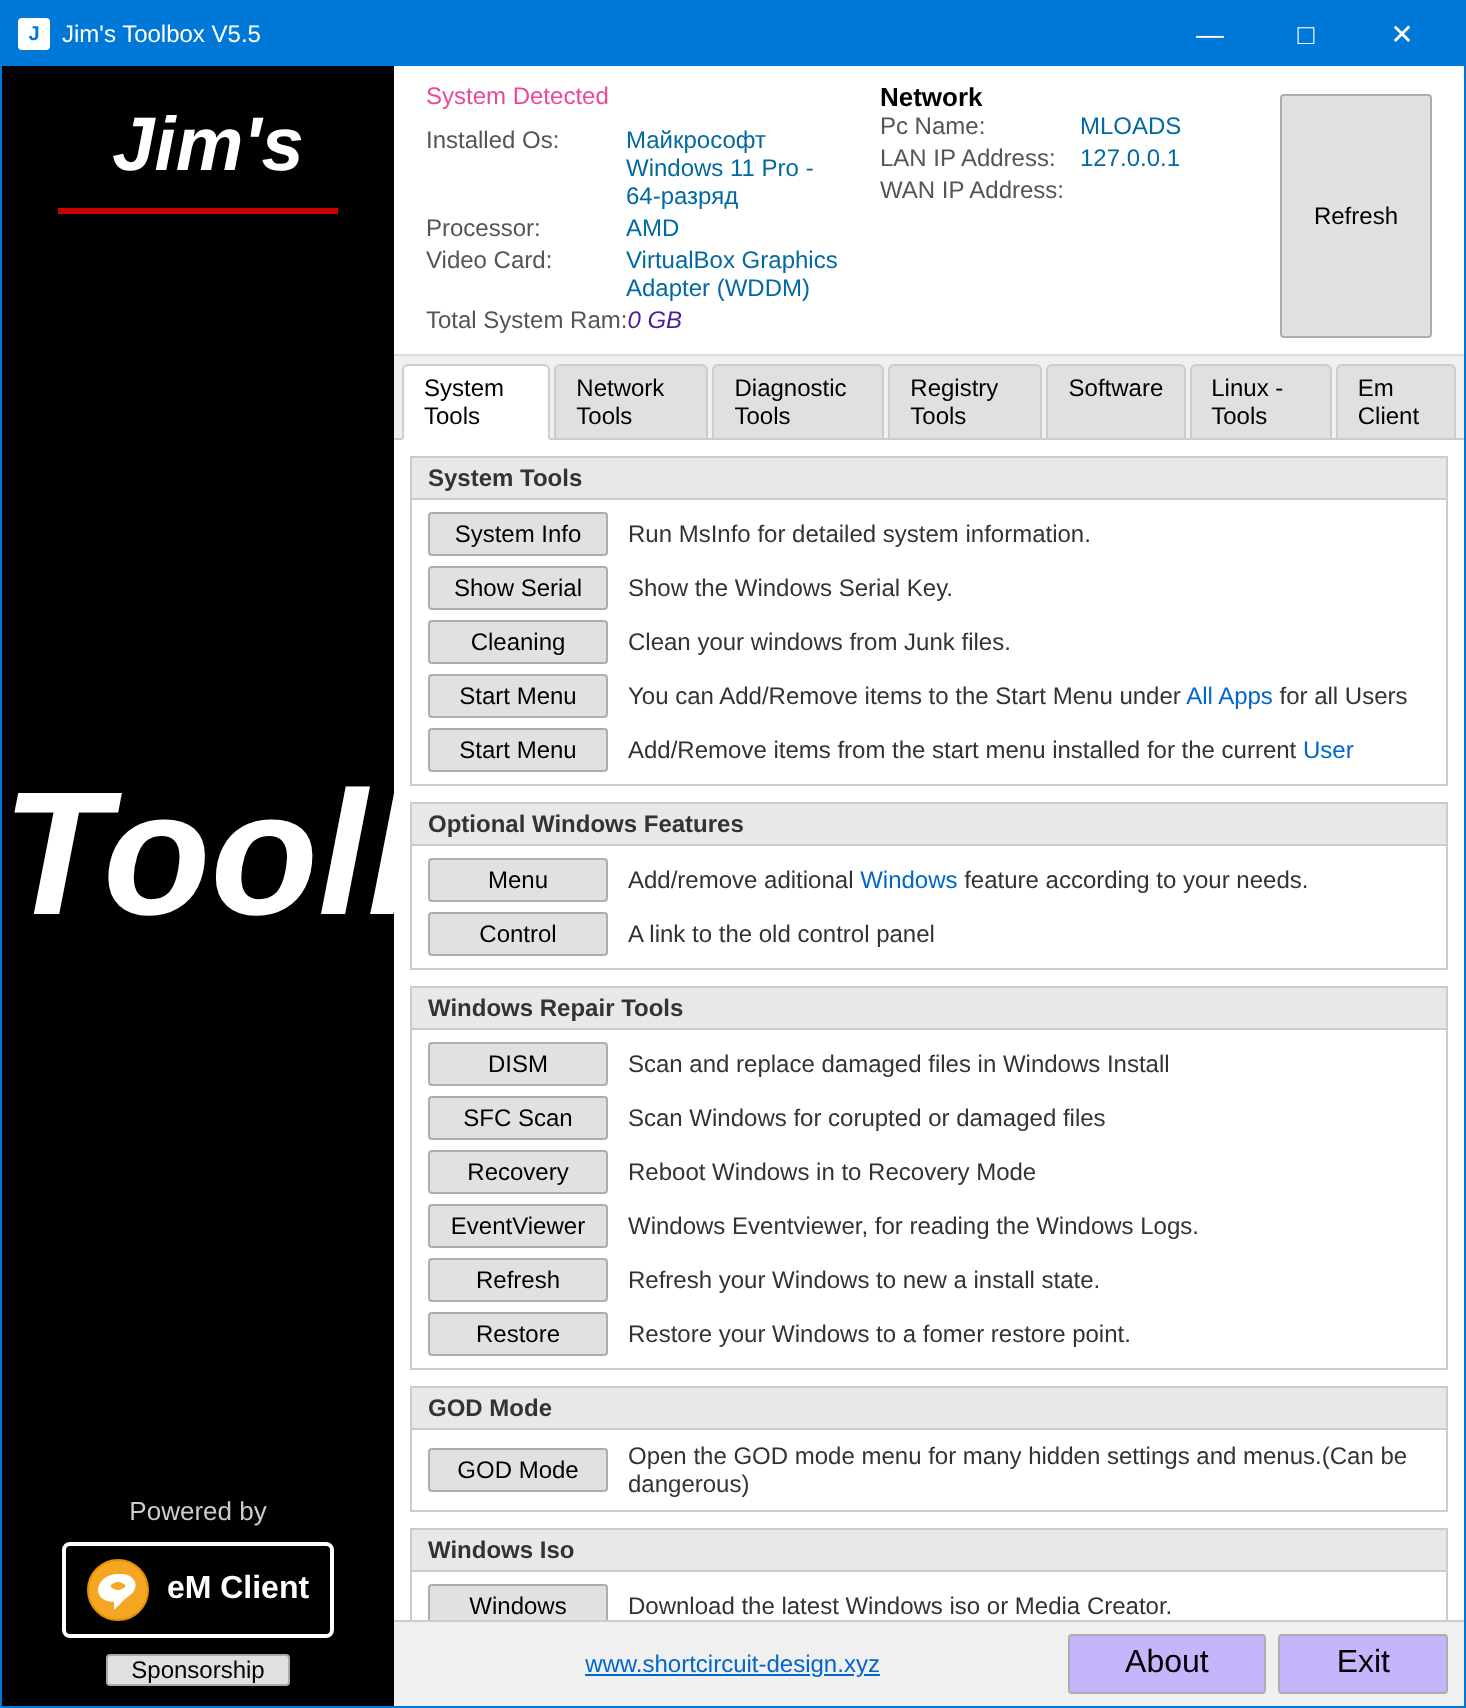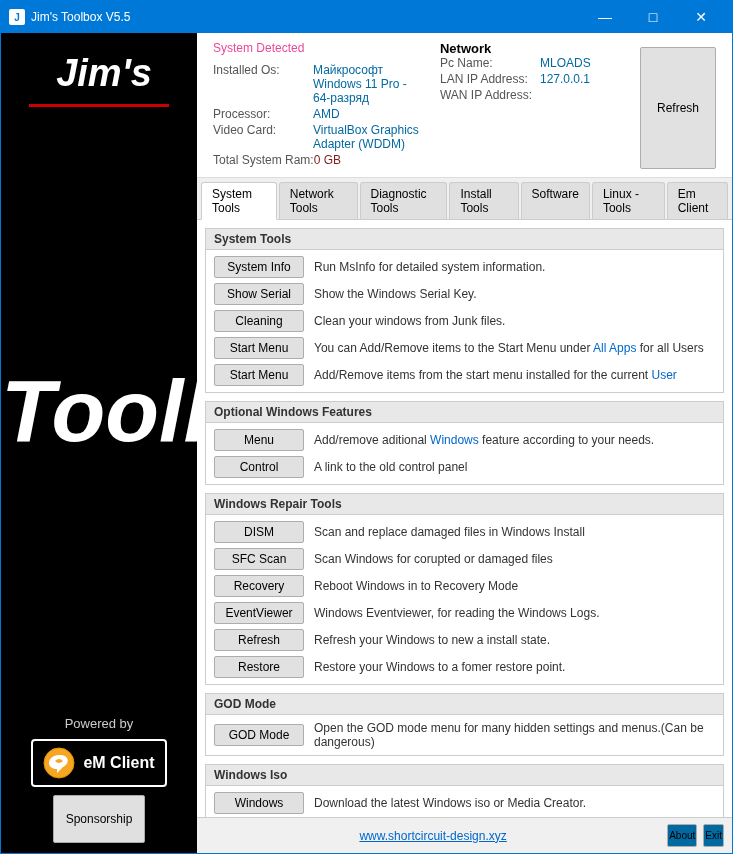--- a/index.html
+++ b/index.html
@@ -114,21 +114,21 @@
       height: 32px;
     }
     .emclient-text {
       color: #fff;
       font-size: 16px;
       font-weight: bold;
     }
     .sponsorship-btn {
       border: 1px solid #aaa;
       background: #e0e0e0;
-      padding: 16px 12px;
+      padding: 0 12px;
       font-size: 12px;
       cursor: pointer;
       border-radius: 2px;
     }
     .right-panel {
       flex: 1;
       display: flex;
       flex-direction: column;
       background: #f5f5f5;
       overflow: hidden;
@@ -148,21 +148,21 @@
       color: #ec4899;
       margin-bottom: 8px;
     }
     .info-row {
       display: flex;
       font-size: 12px;
       margin-bottom: 2px;
     }
     .info-label { color: #555; min-width: 100px; }
     .info-value { color: #0369a1; }
-    .info-value.green { color: #7f1d1d; }
+    .info-value.green { color: #4c1d95; font-style: italic; }
     .network-section { min-width: 200px; }
     .refresh-btn {
       background: #e1e1e1;
       border: 1px solid #adadad;
       padding: 4px 16px;
       font-size: 12px;
       cursor: pointer;
       border-radius: 2px;
     }
     .tabs-bar {
@@ -254,24 +254,24 @@
     }
     .website-link {
       color: #0066cc;
       text-decoration: underline;
       font-size: 12px;
       flex: 1;
       text-align: center;
       cursor: pointer;
     }
     .about-btn, .exit-btn {
-      background: #0369a1;
+      background: #c4b5fd;
       border: 1px solid #adadad;
-      padding: 5px 1px;
-      font-size: 10px;
+      padding: 5px 28px;
+      font-size: 16px;
       cursor: pointer;
       border-radius: 2px;
     }
     .toolbox-word {
       font-size: 88px;
       font-weight: 900;
       font-style: italic;
       color: #fff;
       line-height: 1;
       text-align: center;
@@ -357,21 +357,21 @@
           <div style="display:flex; justify-content:flex-end; margin-top:6px;">
             <button class="refresh-btn">Refresh</button>
           </div>
         </div>
       </div>
 
       <div class="tabs-bar">
         <div class="tab active">System Tools</div>
         <div class="tab">Network Tools</div>
         <div class="tab">Diagnostic Tools</div>
-        <div class="tab">Install Tools</div>
+        <div class="tab">Registry Tools</div>
         <div class="tab">Software</div>
         <div class="tab">Linux - Tools</div>
         <div class="tab">Em Client</div>
       </div>
 
       <div class="content-area">
 
         <div class="section-box">
           <div class="section-header">System Tools</div>
           <div class="section-content">

